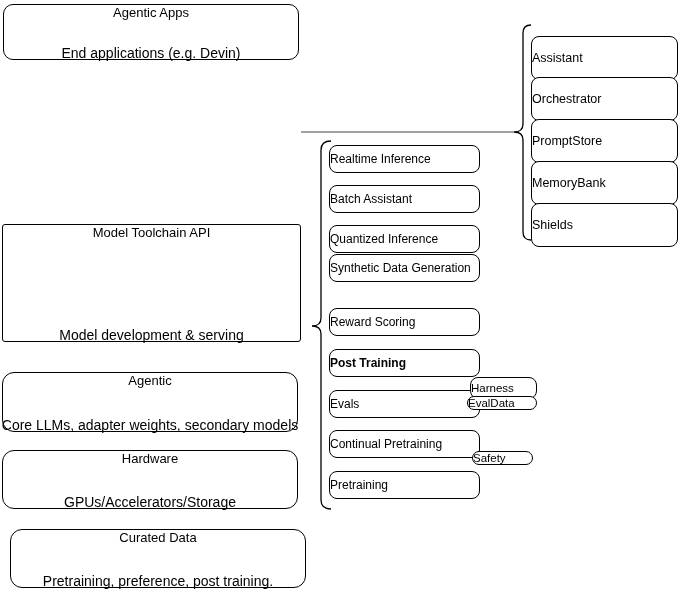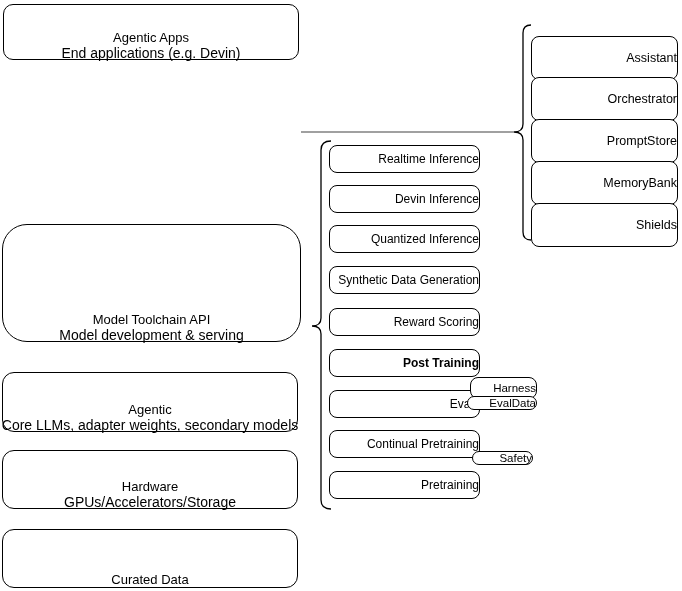--- a/index.html
+++ b/index.html
@@ -11,42 +11,42 @@
     color:#000;
     overflow:hidden;
   }
   .box {
     position:absolute;
     background:#ffffff;
     border:1px solid #000;
     box-sizing:border-box;
     display:flex;
     align-items:center;
-    justify-content:flex-end;
+    justify-content:space-between;
     text-align:center;
   }
   .lbox { flex-direction:column; gap:3px; z-index:2; }
   .lbox .title { font-size:13px; line-height:15px; white-space:nowrap; }
   .lbox .subtitle { font-size:14px; line-height:11px; white-space:nowrap; }
 
   
   .b1 { left:3px;  top:4px;   width:296px; height:56px;  border-radius:10px; }
   .b2 { left:2px;  top:84px;  width:300px; height:112px; border-radius:25px; }
-  .b3 { left:2px;  top:224px; width:299px; height:118px; border-radius:25px; }
+  .b3 { left:2px;  top:224px; width:299px; height:118px; border-radius:3px; }
   .b4 { left:2px;  top:372px; width:296px; height:60px;  border-radius:12px; }
   .b5 { left:2px;  top:450px; width:296px; height:59px;  border-radius:12px; }
-  .b6 { left:2px;  top:529px; width:296px; height:59px;  border-radius:12px; }
+  .b6 { left:10px;  top:529px; width:296px; height:59px;  border-radius:12px; }
 
   
   .mbox {
     left:329px; width:151px; height:28px;
     border-radius:8px; font-size:12px; white-space:nowrap; z-index:2;
   }
-  .m0 { top:145px;padding-left:13px; } .m1 { top:185px; } .m2 { top:225px; }
-  .m3 { top:266px;padding-left:28px; } .m4 { top:308px; } .m5 { top:349px;font-weight:bold; }
+  .m0 { top:145px; } .m1 { top:185px; } .m2 { top:225px; }
+  .m3 { top:254px; } .m4 { top:308px; } .m5 { top:349px;font-weight:bold; }
   .m6 { top:390px; } .m7 { top:430px; } .m8 { top:471px; }
 
   
   .pill {
     border-radius:8px; font-size:11.5px; line-height:13px;
     white-space:nowrap; z-index:3;
   }
   .p0 { left:470px; top:377px; width:67px; height:22px; }
   .p1 { left:467px; top:396px; width:70px; height:14px; }
   .p2 { left:472px; top:411px; width:61px; height:14px;margin-top:40px; }
@@ -86,27 +86,28 @@
   <div class="box lbox b4">
     <div class="title">Agentic</div>
     <div class="subtitle">Core LLMs, adapter weights, secondary models</div>
   </div>
   <div class="box lbox b5">
     <div class="title">Hardware</div>
     <div class="subtitle">GPUs/Accelerators/Storage</div>
   </div>
   <div class="box lbox b6">
     <div class="title">Curated Data</div>
+    <div class="subtitle">Pretraining, preference, post training.</div>
   </div>
 
   <div class="box mbox m0">
     <span>Realtime Inference</span>
   </div>
   <div class="box mbox m1">
-    <span>Devin Inference</span>
+    <span>Batch Assistant</span>
   </div>
   <div class="box mbox m2">
     <span>Quantized Inference</span>
   </div>
   <div class="box mbox m3">
     <span>Synthetic Data Generation</span>
   </div>
   <div class="box mbox m4">
     <span>Reward Scoring</span>
   </div>

